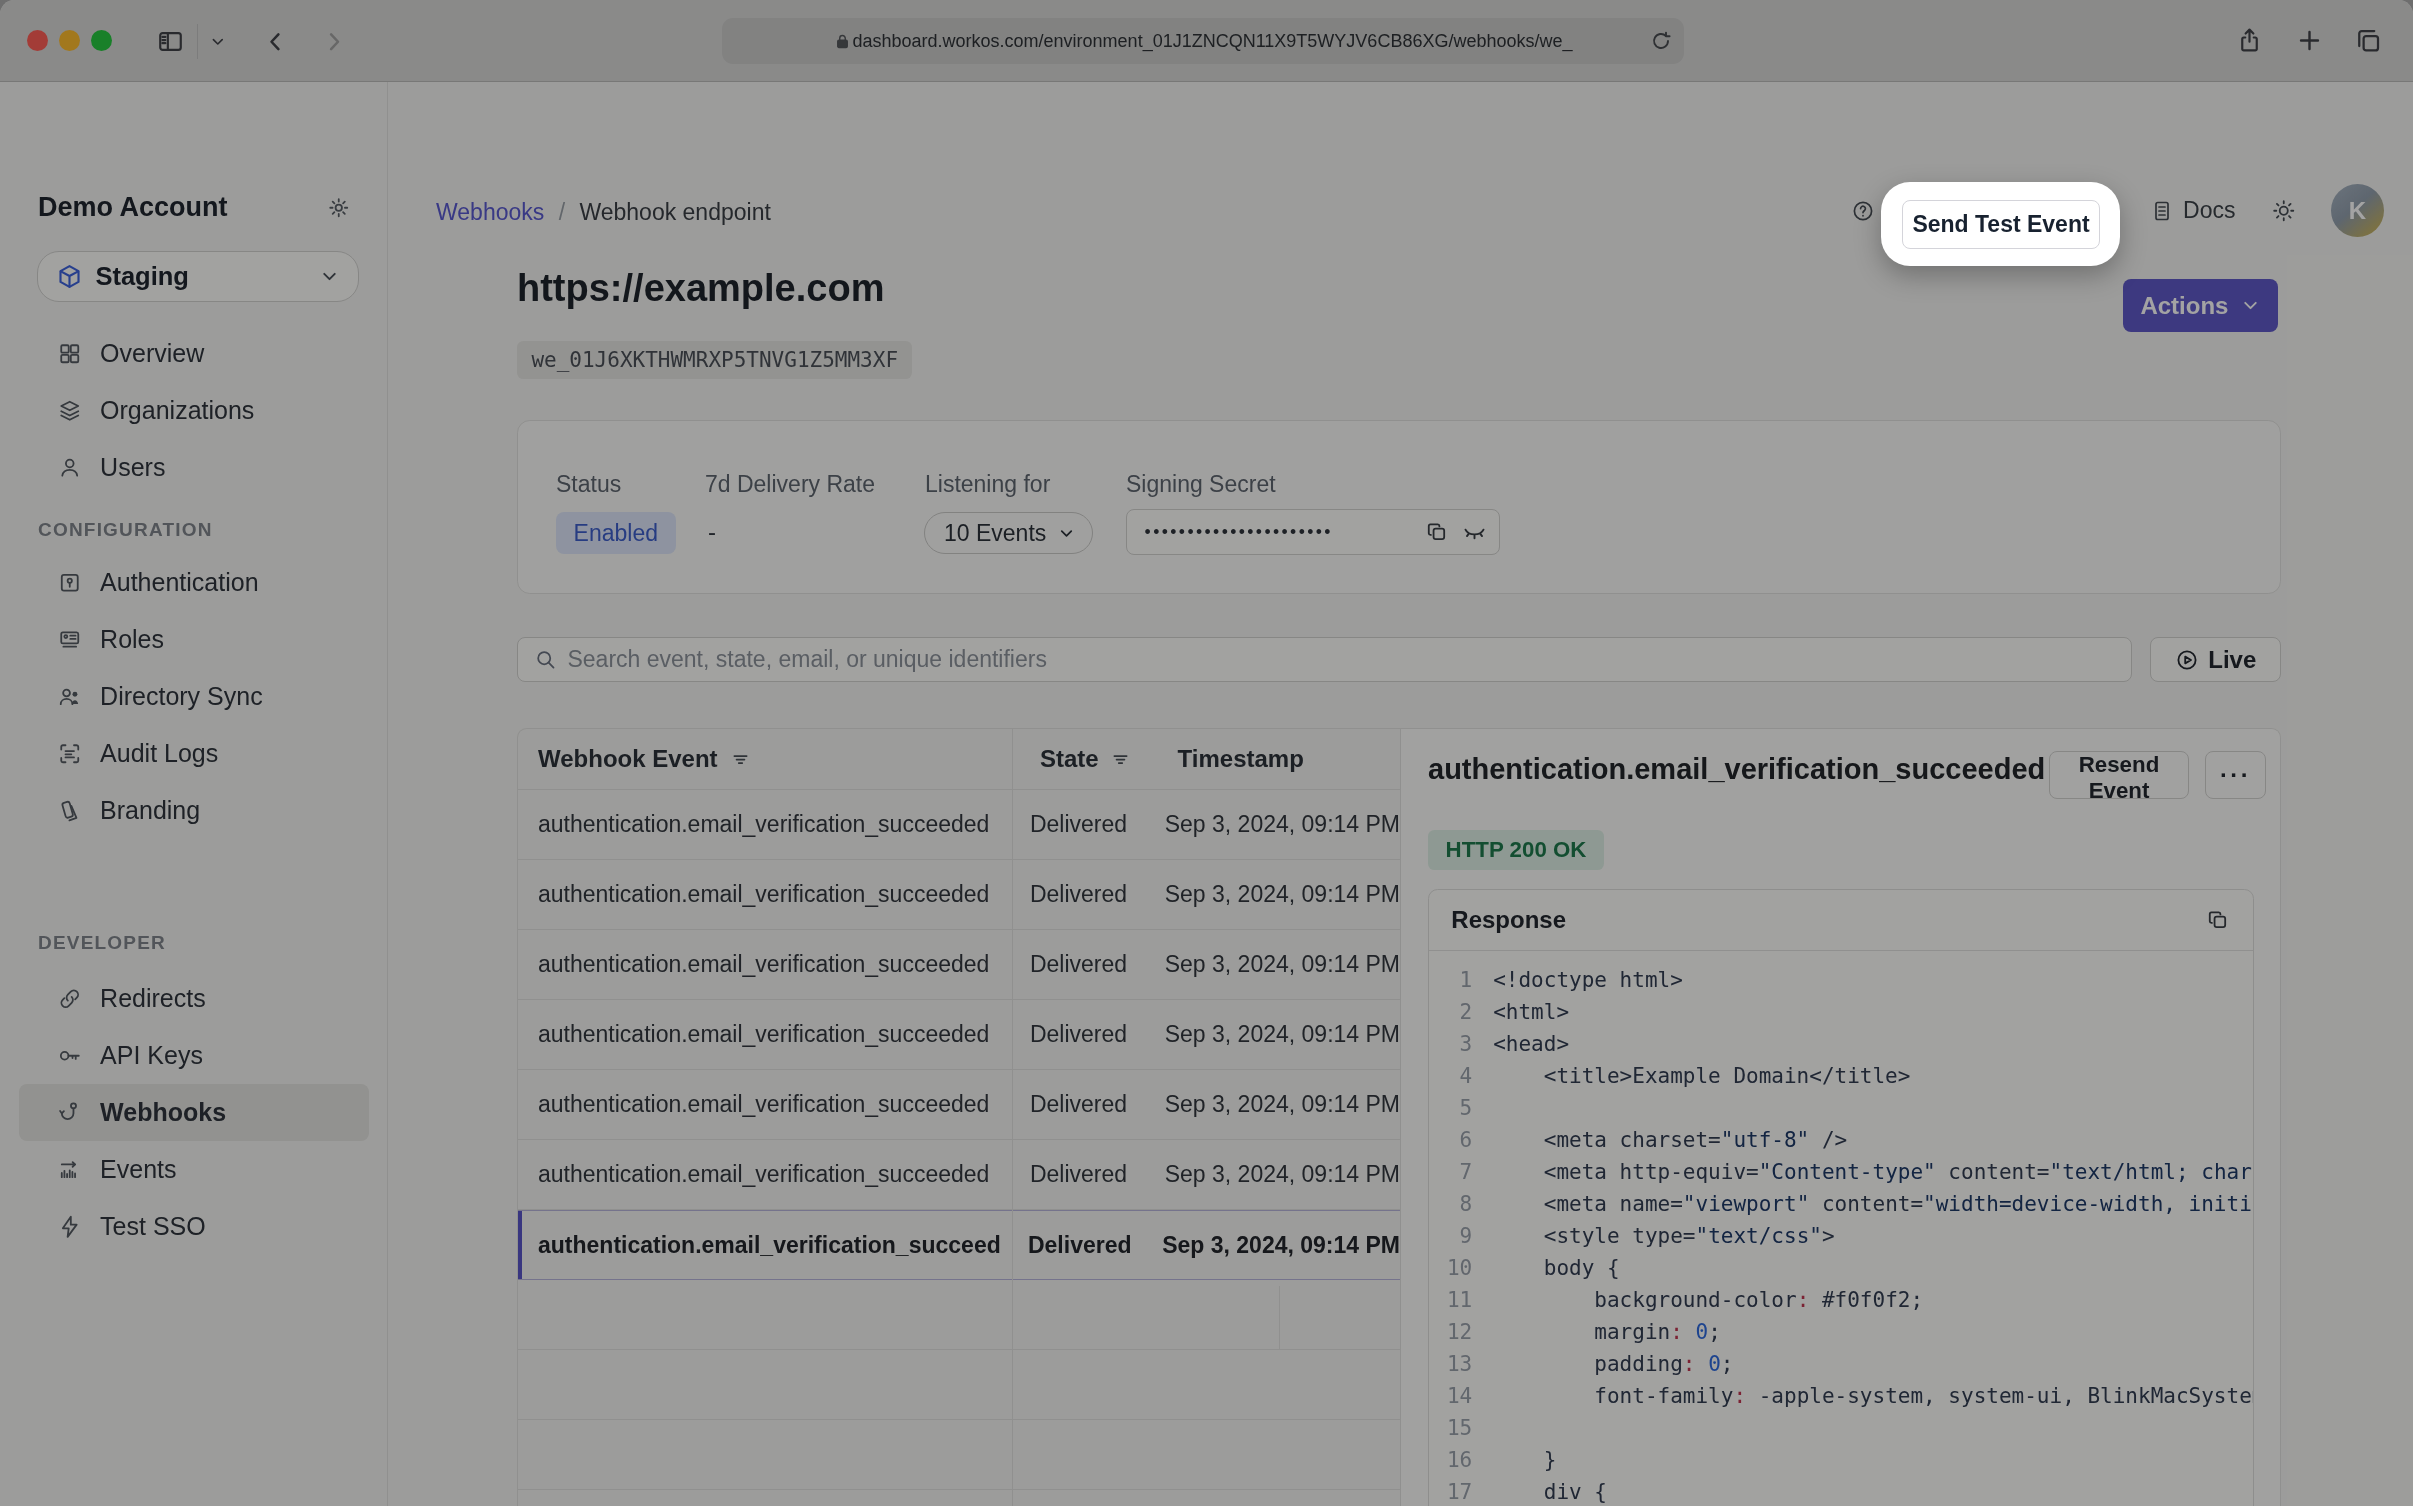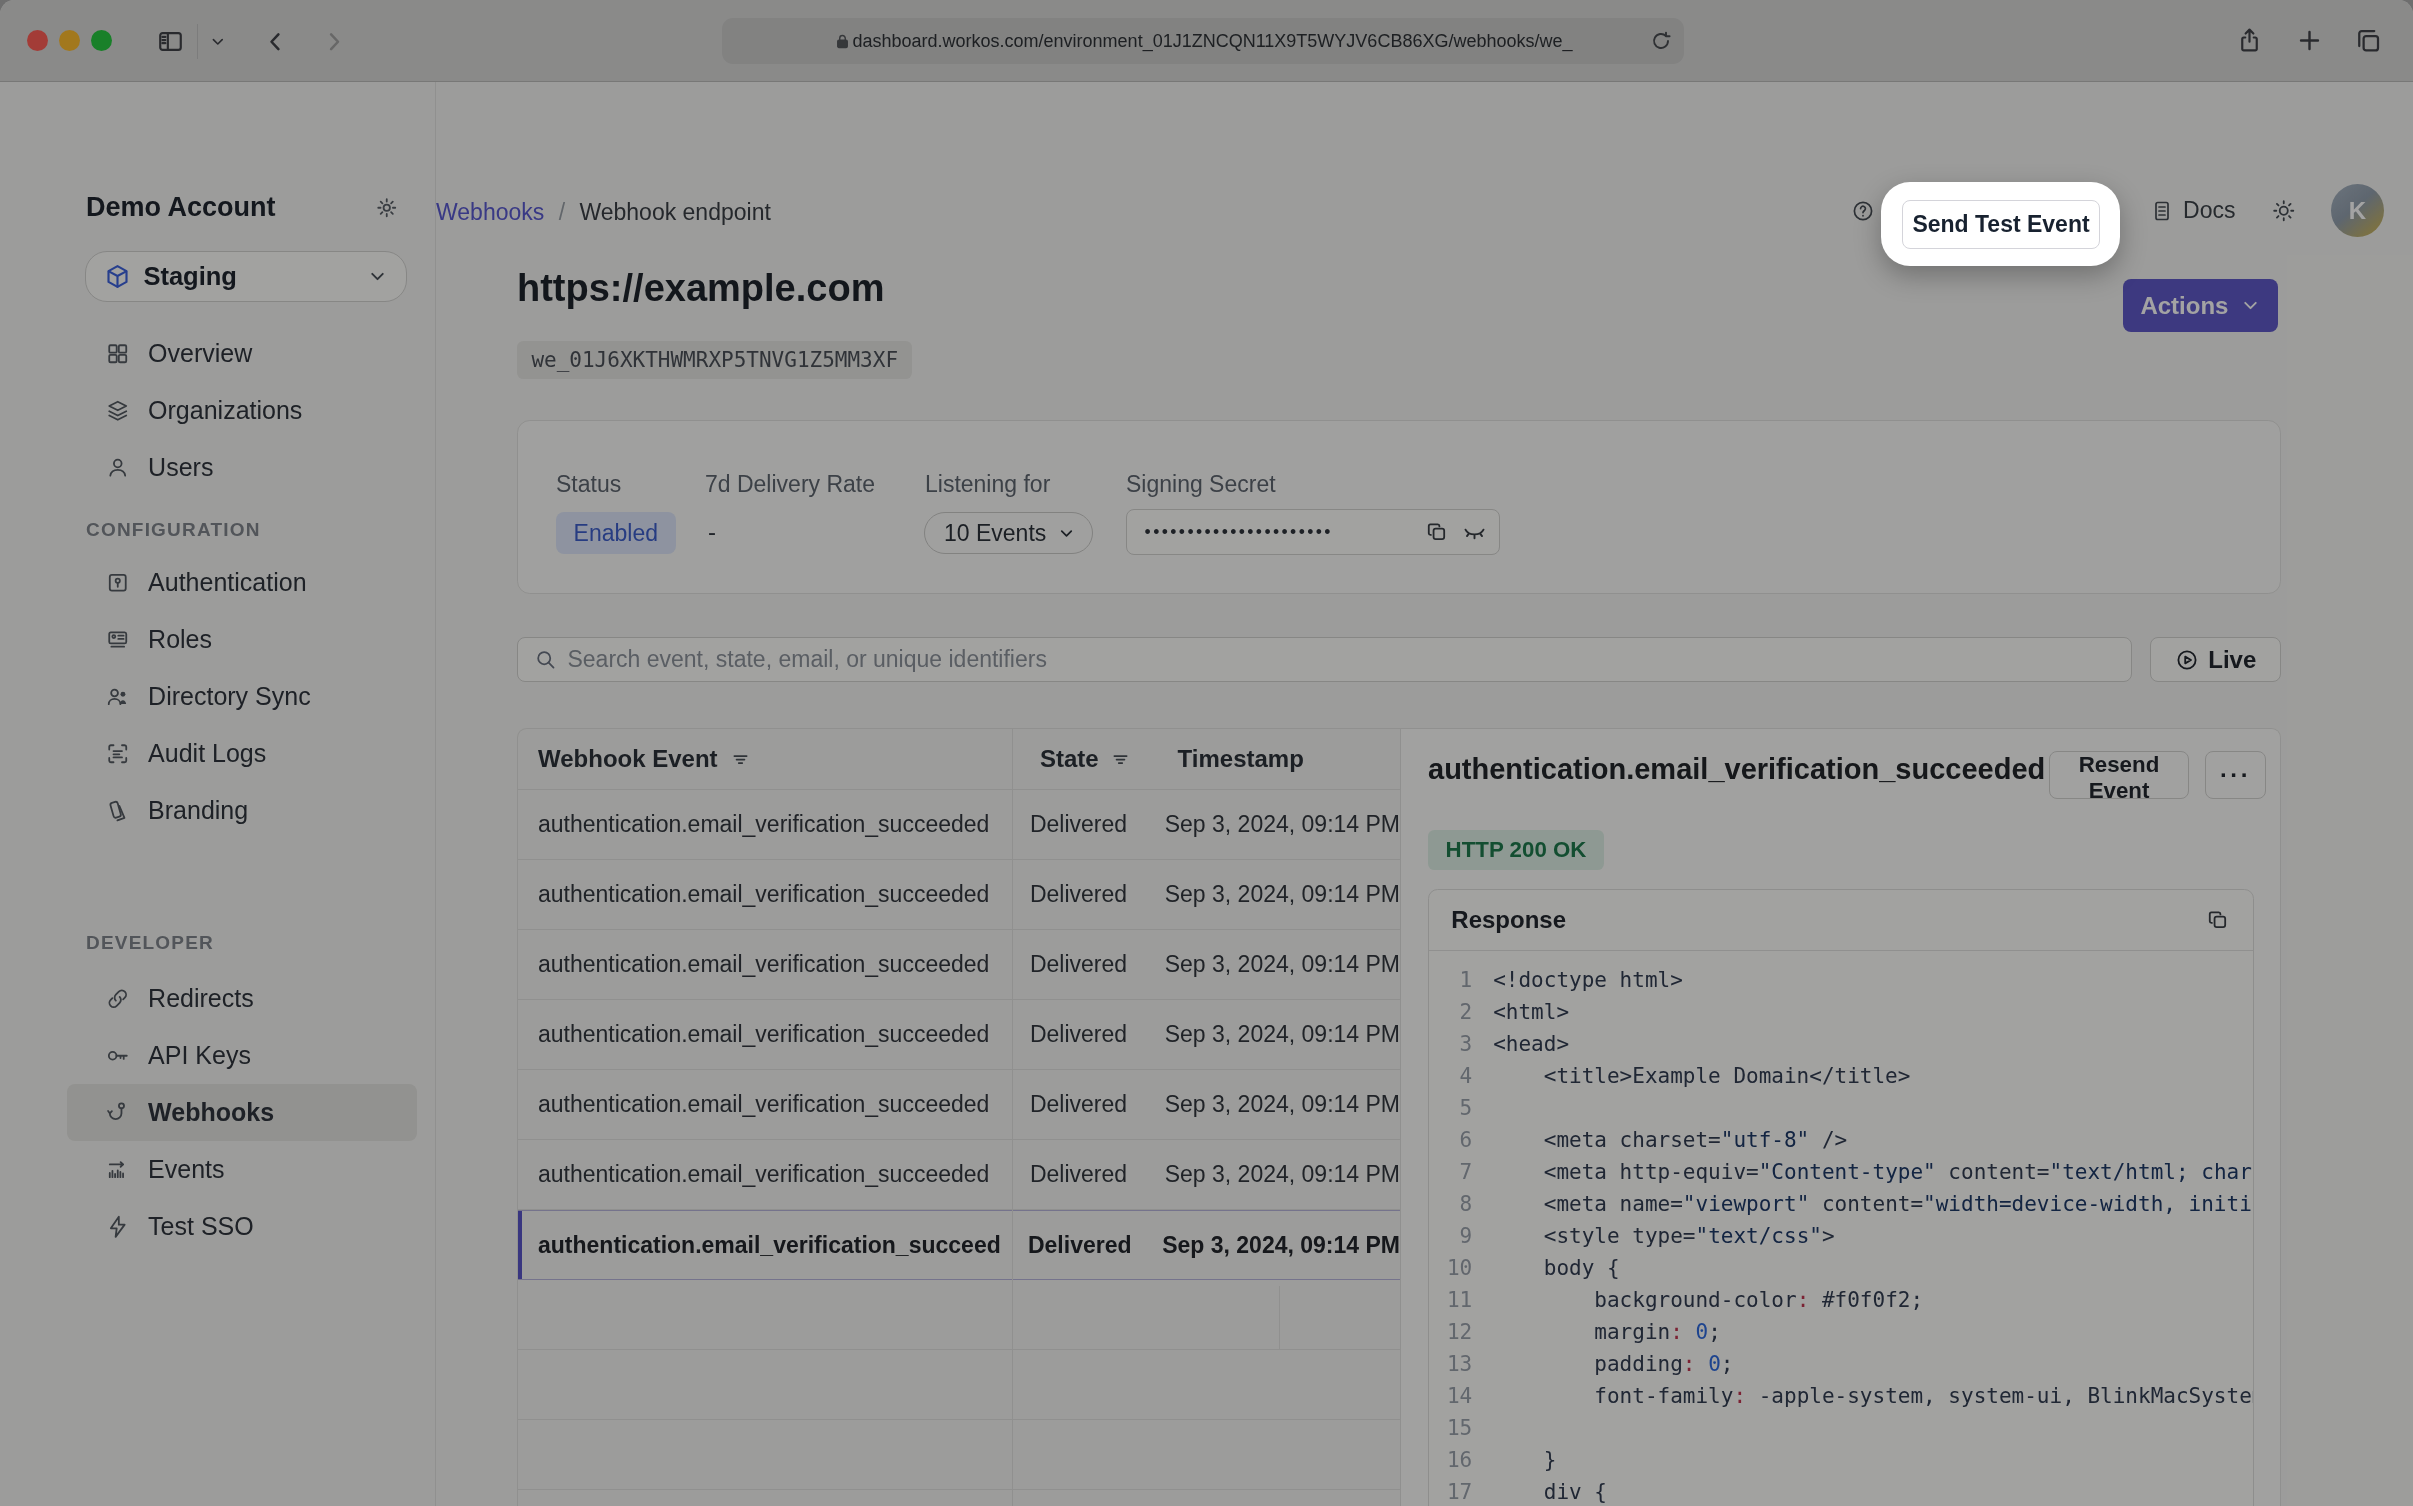--- a/index.html
+++ b/index.html
@@ -17,21 +17,21 @@
 
   
   #chrome{position:absolute;left:0;top:0;width:2413px;height:82px;background:var(--chrome);border-bottom:0.8px solid #bcbcbb;border-radius:14.4px 14.4px 0 0;}
   .light{position:absolute;top:30px;width:21px;height:21px;border-radius:50%;}
   #chrome .cicon{position:absolute;color:var(--chrome-ink);}
   #urlbar{position:absolute;left:722px;top:18.4px;width:962px;height:46px;background:#cbcbca;border-radius:11.2px;display:flex;align-items:center;justify-content:center;font-size:18px;color:#2f3337;}
   #urlbar .refresh{position:absolute;right:11.2px;top:10.4px;}
 
   
   #app{position:absolute;left:0;top:82px;width:2413px;height:1425px;background:var(--page-bg);}
-  #sidebar{position:absolute;left:0;top:0;width:388px;height:1425px;background:var(--page-bg);border-right:0.8px solid var(--border);margin-left:48px;}
+  #sidebar{position:absolute;left:0;top:0;width:388px;height:1425px;background:var(--page-bg);border-right:0.8px solid var(--border);}
   #acct-row{position:absolute;left:38px;top:110px;width:313px;display:flex;justify-content:space-between;align-items:center;}
   #acct-name{font-size:27px;font-weight:700;color:#202630;}
   #env-switcher{position:absolute;left:37px;top:169px;width:322px;height:51px;background:var(--white);border:0.8px solid var(--border-dk);border-radius:22px;display:flex;align-items:center;padding:0 17.6px;gap:12.8px;}
   #env-switcher .lbl{font-size:25.5px;font-weight:700;color:#202630;flex:1;}
   .nav-item{position:relative;height:57px;display:flex;align-items:center;gap:17.6px;padding-left:57px;font-size:25px;color:#2f353d;margin:0 19px 0 19px;padding-left:38px;border-radius:8px;}
   .nav-item .ic{color:#555b63;}
   .nav-item.active{background:#e4e4e1;font-weight:700;}
   .sect{font-size:19px;letter-spacing:1.2px;color:#81868d;font-weight:600;padding:0 0 0 38px;}
   #nav-main{position:absolute;left:0;top:243px;width:388px;}
   #sect-config{position:absolute;left:0;top:437px;width:388px;}

